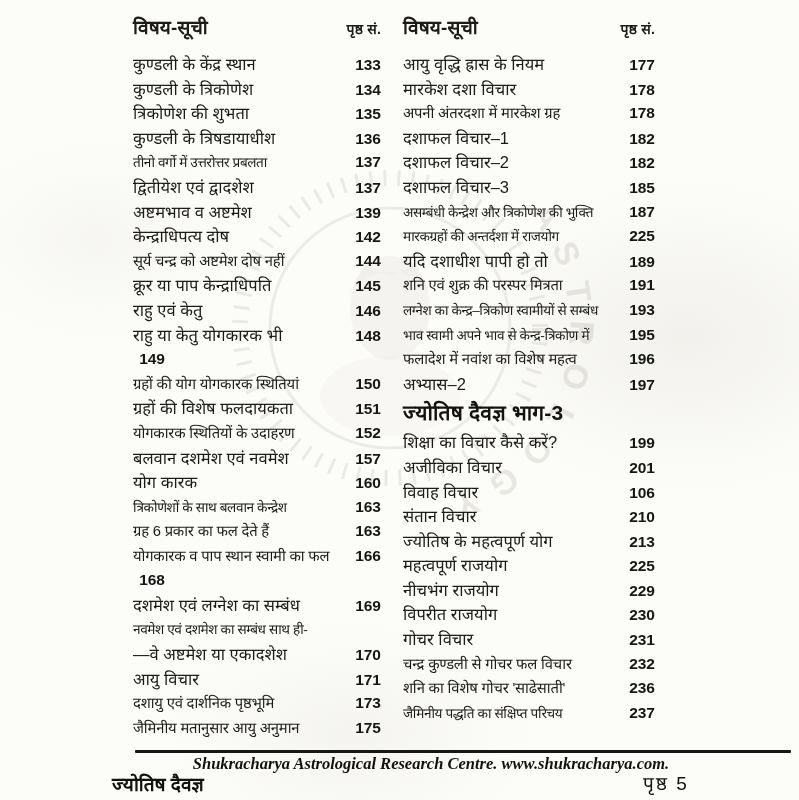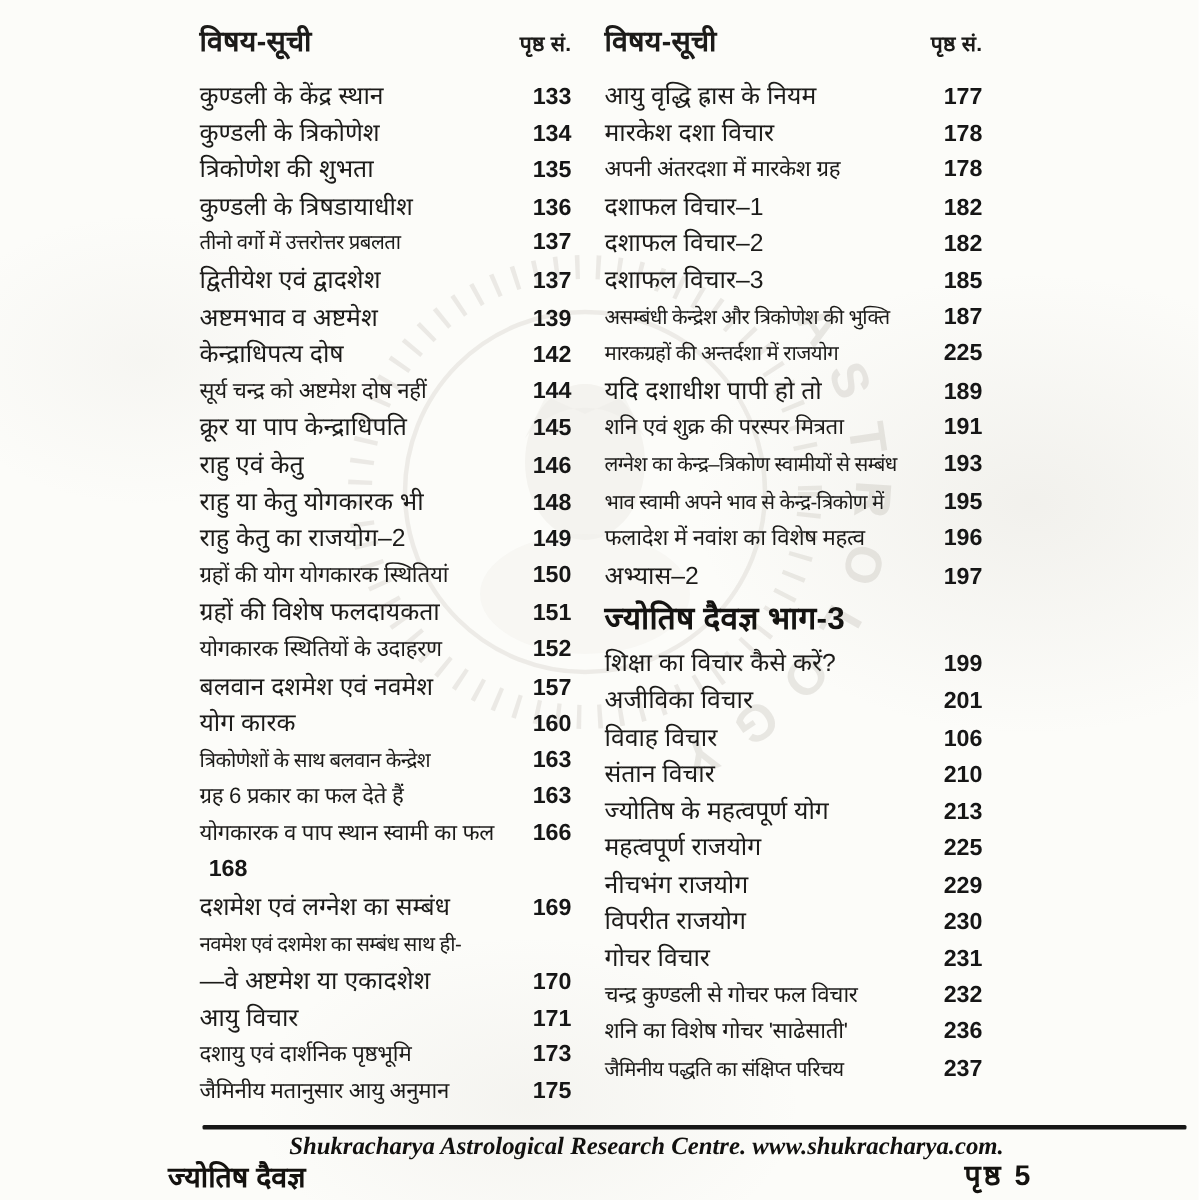--- a/index.html
+++ b/index.html
@@ -49,21 +49,21 @@
     text-align:center; font-family:"Liberation Serif","DejaVu Serif",serif;
     font-style:italic; font-weight:700; font-size:16.5px; color:#12110f;
     white-space:nowrap;
   }
   .footer-title {
     position:absolute; z-index:1; left:112px; top:771px;
     font-size:19px; font-weight:800; color:#14120f;
   }
   .footer-page {
     position:absolute; z-index:1; left:643px; top:770px;
-    font-size:19px; font-weight:700; color:#14120f; letter-spacing:2px;
+    font-size:19px; font-weight:400; color:#14120f; letter-spacing:2px;
   }
 </style>
 </head>
 <body>
 
 <div class="page">
 
   <svg class="watermark" width="464" height="464" viewBox="0 0 464 464">
     <defs>
       <path id="wm-arc" d="M 232,52 A 180,180 0 1 1 231.9,52"></path>
@@ -126,21 +126,20 @@
         </div>
         <div class="row">
           <span class="t">राहु एवं केतु</span>
           <span class="p">146</span>
         </div>
         <div class="row">
           <span class="t">राहु या केतु योगकारक भी</span>
           <span class="p">148</span>
         </div>
         <div class="row">
-          <span class="t">राहु केतु का राजयोग–2</span>
           <span class="p">149</span>
         </div>
         <div class="row">
           <span class="t condensed">ग्रहों की योग योगकारक स्थितियां</span>
           <span class="p">150</span>
         </div>
         <div class="row">
           <span class="t">ग्रहों की विशेष फलदायकता</span>
           <span class="p">151</span>
         </div>

